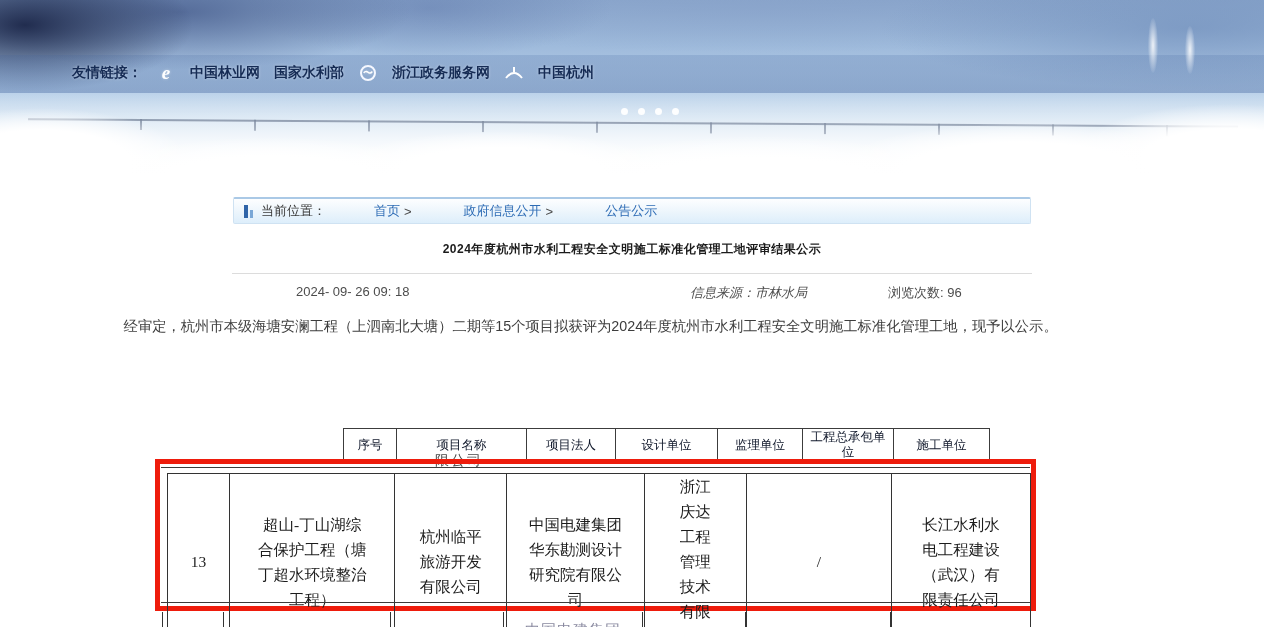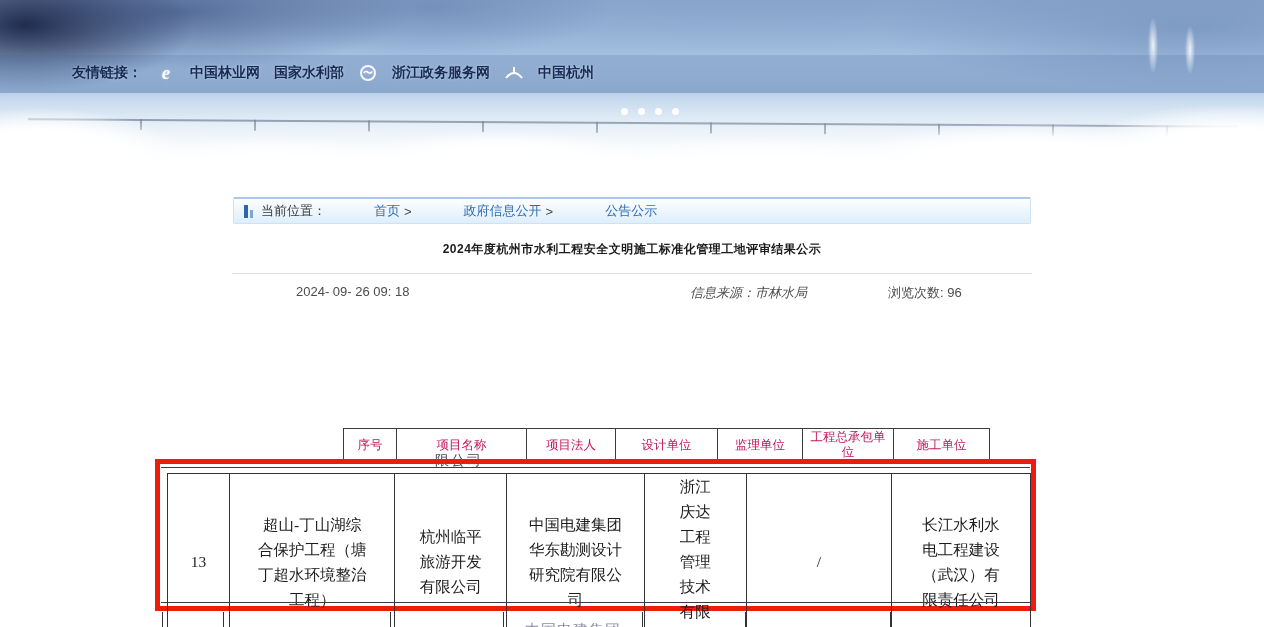--- a/index.html
+++ b/index.html
@@ -79,21 +79,21 @@
   .meta .m-views{position:absolute;left:888px;}
   .body-text{
     position:absolute;left:95px;top:317px;width:1078px;
     font-size:14.3px;line-height:19.5px;color:#3d3d3d;text-align:justify;
   }
   .body-text p{margin:0;text-indent:2em;}
   .sec-heading{margin:1px 0 0 112px;font-weight:bold;text-indent:0;color:#222;font-size:14.5px;}
   
   .hdr-table{
     position:absolute;left:343px;top:428px;border-collapse:collapse;
-    font-size:12.5px;color:#be185d;text-align:center;
+    font-size:12.5px;color:#0f172a;text-align:center;
     font-family:"Liberation Serif","DejaVu Serif",serif;
   }
   .hdr-table td{border:1px solid #3c3c3c;height:32px;padding:0 5px;line-height:15px;}
   .sliver-above{
     position:absolute;left:424px;top:452px;width:70px;height:17px;overflow:hidden;
     font-family:Liberation Sans, sans-serif;font-size:14px;color:#4a4a4a;z-index:1;letter-spacing:2px;text-align:center;
   }
   .redbox{
     position:absolute;left:155px;top:459px;width:881px;height:152px;box-sizing:border-box;
     border:5px solid #ee1c0c;z-index:2;pointer-events:none;
@@ -169,20 +169,21 @@
 
 <div class="art-title">2024年度杭州市水利工程安全文明施工标准化管理工地评审结果公示</div>
 <div class="title-rule"></div>
 <div class="meta">
   <span class="m-date">2024- 09- 26 09: 18</span>
   <span class="m-src"><span>信息来源：</span><span>市林水局</span></span>
   <span class="m-views"><span>浏览次数:</span> <span>96</span></span>
 </div>
 
 <div class="body-text">
+  <p>经审定，杭州市本级海塘安澜工程（上泗南北大塘）二期等15个项目拟获评为2024年度杭州市水利工程安全文明施工标准化管理工地，现予以公示。</p>
 </div>
 
 <table class="hdr-table">
   <tbody>
       <tr>
     <td style="width:42px">序号</td>
     <td style="width:119px">项目名称</td>
     <td style="width:78px">项目法人</td>
     <td style="width:91px">设计单位</td>
     <td style="width:74px">监理单位</td>

